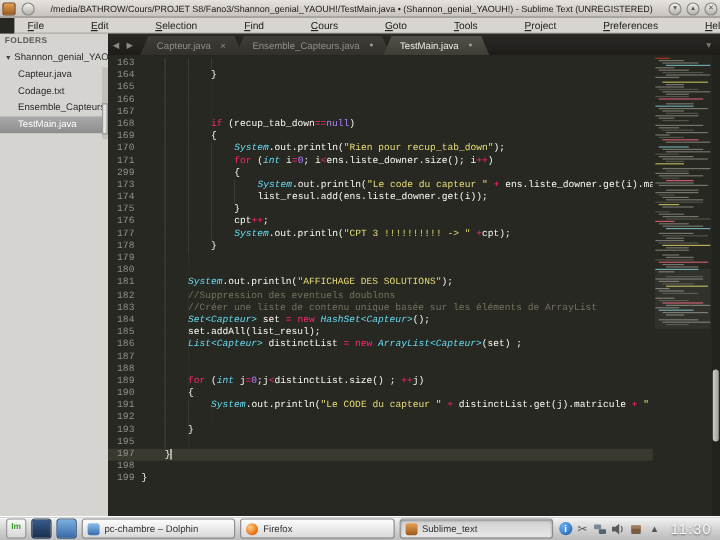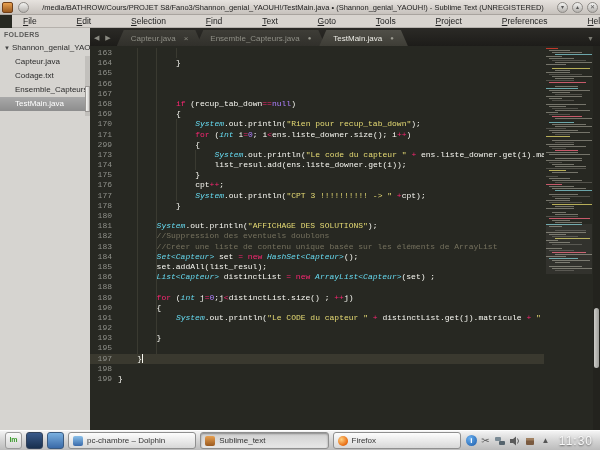--- a/index.html
+++ b/index.html
@@ -101,21 +101,21 @@
   <div class="tb-round">▾</div>
   <div class="tb-round">▴</div>
   <div class="tb-round">✕</div>
 </div>
 
 <div id="menubar">
     <span class="menu-item">File</span>
     <span class="menu-item">Edit</span>
     <span class="menu-item">Selection</span>
     <span class="menu-item">Find</span>
-    <span class="menu-item">Text</span>
+    <span class="menu-item">Cours</span>
     <span class="menu-item">Goto</span>
     <span class="menu-item">Tools</span>
     <span class="menu-item">Project</span>
     <span class="menu-item">Preferences</span>
     <span class="menu-item">Help</span>
   </div>
 
 <div id="sidebar">
   <div id="folders-header">FOLDERS</div>
   <div class="tree-row">
@@ -162,27 +162,29 @@
       <div class="cl"><span class="num">169</span><span class="ct"><span class="guides" style="left: 19.3px; width: 38.6px;"></span><span style="position: relative; padding-left: 57.9px; display: inline-block;"><span class="tk-pl">{</span></span></span></div>
       <div class="cl"><span class="num">170</span><span class="ct"><span class="guides" style="left: 19.3px; width: 57.9px;"></span><span style="position: relative; padding-left: 77.2px; display: inline-block;"><span class="tk-ty">System</span><span class="tk-pl">.out.println(</span><span class="tk-st">"Rien pour recup_tab_down"</span><span class="tk-pl">);</span></span></span></div>
       <div class="cl"><span class="num">171</span><span class="ct"><span class="guides" style="left: 19.3px; width: 57.9px;"></span><span style="position: relative; padding-left: 77.2px; display: inline-block;"><span class="tk-kw">for</span><span class="tk-pl"> (</span><span class="tk-ty">int</span><span class="tk-pl"> i</span><span class="tk-kw">=</span><span class="tk-nu">0</span><span class="tk-pl">; i</span><span class="tk-kw">&lt;</span><span class="tk-pl">ens.liste_downer.size(); i</span><span class="tk-kw">++</span><span class="tk-pl">)</span></span></span></div>
       <div class="cl"><span class="num">299</span><span class="ct"><span class="guides" style="left: 19.3px; width: 57.9px;"></span><span style="position: relative; padding-left: 77.2px; display: inline-block;"><span class="tk-pl">{</span></span></span></div>
       <div class="cl"><span class="num">173</span><span class="ct"><span class="guides" style="left: 19.3px; width: 77.2px;"></span><span style="position: relative; padding-left: 96.5px; display: inline-block;"><span class="tk-ty">System</span><span class="tk-pl">.out.println(</span><span class="tk-st">"Le code du capteur "</span><span class="tk-pl"> </span><span class="tk-kw">+</span><span class="tk-pl"> ens.liste_downer.get(i).matricule</span></span></span></div>
       <div class="cl"><span class="num">174</span><span class="ct"><span class="guides" style="left: 19.3px; width: 77.2px;"></span><span style="position: relative; padding-left: 96.5px; display: inline-block;"><span class="tk-pl">list_resul.add(ens.liste_downer.get(i));</span></span></span></div>
       <div class="cl"><span class="num">175</span><span class="ct"><span class="guides" style="left: 19.3px; width: 57.9px;"></span><span style="position: relative; padding-left: 77.2px; display: inline-block;"><span class="tk-pl">}</span></span></span></div>
       <div class="cl"><span class="num">176</span><span class="ct"><span class="guides" style="left: 19.3px; width: 57.9px;"></span><span style="position: relative; padding-left: 77.2px; display: inline-block;"><span class="tk-pl">cpt</span><span class="tk-kw">++</span><span class="tk-pl">;</span></span></span></div>
       <div class="cl"><span class="num">177</span><span class="ct"><span class="guides" style="left: 19.3px; width: 57.9px;"></span><span style="position: relative; padding-left: 77.2px; display: inline-block;"><span class="tk-ty">System</span><span class="tk-pl">.out.println(</span><span class="tk-st">"CPT 3 !!!!!!!!!! -&gt; "</span><span class="tk-pl"> </span><span class="tk-kw">+</span><span class="tk-pl">cpt);</span></span></span></div>
       <div class="cl"><span class="num">178</span><span class="ct"><span class="guides" style="left: 19.3px; width: 38.6px;"></span><span style="position: relative; padding-left: 57.9px; display: inline-block;"><span class="tk-pl">}</span></span></span></div>
+      <div class="cl"><span class="num">179</span><span class="ct"><span class="guides" style="left: 19.3px; width: 19.3px;"></span><span style="position: relative; padding-left: 0px; display: inline-block;"></span></span></div>
       <div class="cl"><span class="num">180</span><span class="ct"><span class="guides" style="left: 19.3px; width: 19.3px;"></span><span style="position: relative; padding-left: 0px; display: inline-block;"></span></span></div>
       <div class="cl"><span class="num">181</span><span class="ct"><span class="guides" style="left: 19.3px; width: 19.3px;"></span><span style="position: relative; padding-left: 38.6px; display: inline-block;"><span class="tk-ty">System</span><span class="tk-pl">.out.println(</span><span class="tk-st">"AFFICHAGE DES SOLUTIONS"</span><span class="tk-pl">);</span></span></span></div>
       <div class="cl"><span class="num">182</span><span class="ct"><span class="guides" style="left: 19.3px; width: 19.3px;"></span><span style="position: relative; padding-left: 38.6px; display: inline-block;"><span class="tk-co">//Suppression des eventuels doublons</span></span></span></div>
       <div class="cl"><span class="num">183</span><span class="ct"><span class="guides" style="left: 19.3px; width: 19.3px;"></span><span style="position: relative; padding-left: 38.6px; display: inline-block;"><span class="tk-co">//Créer une liste de contenu unique basée sur les éléments de ArrayList</span></span></span></div>
       <div class="cl"><span class="num">184</span><span class="ct"><span class="guides" style="left: 19.3px; width: 19.3px;"></span><span style="position: relative; padding-left: 38.6px; display: inline-block;"><span class="tk-ty">Set&lt;Capteur&gt;</span><span class="tk-pl"> set </span><span class="tk-kw">=</span><span class="tk-pl"> </span><span class="tk-kw">new</span><span class="tk-pl"> </span><span class="tk-ty">HashSet&lt;Capteur&gt;</span><span class="tk-pl">();</span></span></span></div>
       <div class="cl"><span class="num">185</span><span class="ct"><span class="guides" style="left: 19.3px; width: 19.3px;"></span><span style="position: relative; padding-left: 38.6px; display: inline-block;"><span class="tk-pl">set.addAll(list_resul);</span></span></span></div>
       <div class="cl"><span class="num">186</span><span class="ct"><span class="guides" style="left: 19.3px; width: 19.3px;"></span><span style="position: relative; padding-left: 38.6px; display: inline-block;"><span class="tk-ty">List&lt;Capteur&gt;</span><span class="tk-pl"> distinctList </span><span class="tk-kw">=</span><span class="tk-pl"> </span><span class="tk-kw">new</span><span class="tk-pl"> </span><span class="tk-ty">ArrayList&lt;Capteur&gt;</span><span class="tk-pl">(set) ;</span></span></span></div>
+      <div class="cl"><span class="num">187</span><span class="ct"><span class="guides" style="left: 19.3px; width: 19.3px;"></span><span style="position: relative; padding-left: 0px; display: inline-block;"></span></span></div>
       <div class="cl"><span class="num">188</span><span class="ct"><span class="guides" style="left: 19.3px; width: 19.3px;"></span><span style="position: relative; padding-left: 0px; display: inline-block;"></span></span></div>
       <div class="cl"><span class="num">189</span><span class="ct"><span class="guides" style="left: 19.3px; width: 19.3px;"></span><span style="position: relative; padding-left: 38.6px; display: inline-block;"><span class="tk-kw">for</span><span class="tk-pl"> (</span><span class="tk-ty">int</span><span class="tk-pl"> j</span><span class="tk-kw">=</span><span class="tk-nu">0</span><span class="tk-pl">;j</span><span class="tk-kw">&lt;</span><span class="tk-pl">distinctList.size() ; </span><span class="tk-kw">++</span><span class="tk-pl">j)</span></span></span></div>
       <div class="cl"><span class="num">190</span><span class="ct"><span class="guides" style="left: 19.3px; width: 19.3px;"></span><span style="position: relative; padding-left: 38.6px; display: inline-block;"><span class="tk-pl">{</span></span></span></div>
       <div class="cl"><span class="num">191</span><span class="ct"><span class="guides" style="left: 19.3px; width: 38.6px;"></span><span style="position: relative; padding-left: 57.9px; display: inline-block;"><span class="tk-ty">System</span><span class="tk-pl">.out.println(</span><span class="tk-st">"Le CODE du capteur "</span><span class="tk-pl"> </span><span class="tk-kw">+</span><span class="tk-pl"> distinctList.get(j).matricule </span><span class="tk-kw">+</span><span class="tk-pl"> </span><span class="tk-st">" </span></span></span></div>
       <div class="cl"><span class="num">192</span><span class="ct"><span class="guides" style="left: 19.3px; width: 38.6px;"></span><span style="position: relative; padding-left: 0px; display: inline-block;"></span></span></div>
       <div class="cl"><span class="num">193</span><span class="ct"><span class="guides" style="left: 19.3px; width: 19.3px;"></span><span style="position: relative; padding-left: 38.6px; display: inline-block;"><span class="tk-pl">}</span></span></span></div>
       <div class="cl"><span class="num">195</span><span class="ct"><span class="guides" style="left: 19.3px; width: 19.3px;"></span><span style="position: relative; padding-left: 0px; display: inline-block;"></span></span></div>
       <div class="cl cur"><span class="num">197</span><span class="ct"><span style="position: relative; padding-left: 19.3px; display: inline-block;"><span class="tk-pl">}</span><span class="caret"></span></span></span></div>
       <div class="cl"><span class="num">198</span><span class="ct"><span style="position: relative; padding-left: 0px; display: inline-block;"></span></span></div>
       <div class="cl"><span class="num">199</span><span class="ct"><span style="position: relative; padding-left: 0px; display: inline-block;"><span class="tk-pl">}</span></span></span></div>
@@ -309,27 +311,27 @@
 
 <div id="taskbar">
   <div class="tb-launcher" id="menu-launcher">lm</div>
   <div class="tb-launcher" id="show-desktop"></div>
   <div class="tb-launcher" id="file-launcher"></div>
   <div id="task-buttons" style="display:flex;flex:1;">
       <div class="task-btn">
         <span class="task-ico ico-dolphin"></span>
         <span>pc-chambre – Dolphin</span>
       </div>
+      <div class="task-btn">
+        <span class="task-ico ico-firefox"></span>
+        <span>Firefox</span>
+      </div>
       <div class="task-btn active">
         <span class="task-ico ico-sublime"></span>
         <span>Sublime_text</span>
-      </div>
-      <div class="task-btn">
-        <span class="task-ico ico-firefox"></span>
-        <span>Firefox</span>
       </div>
     </div>
   <div id="tray">
     <span class="tray-ico" id="tray-info">i</span>
     <span class="tray-ico">✂</span>
     <span class="tray-ico">
       <svg width="12" height="12" viewBox="0 0 12 12">
         <rect x="1" y="2" width="6" height="4" rx="1" fill="#7a8a94"></rect>
         <rect x="5" y="6" width="6" height="4" rx="1" fill="#55636c"></rect>
       </svg>

